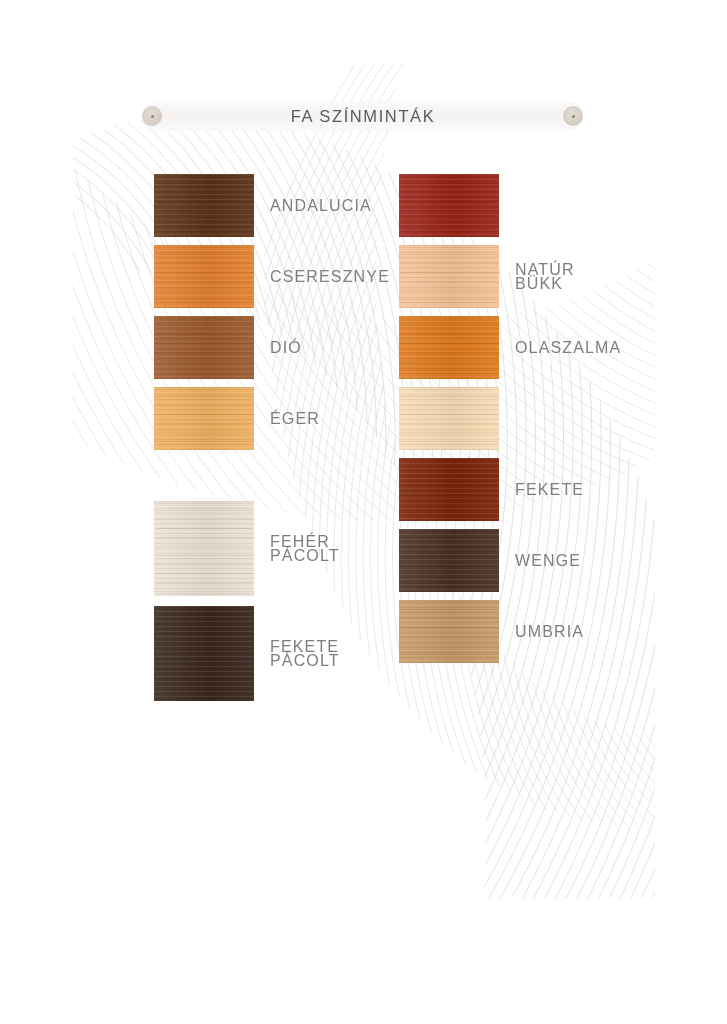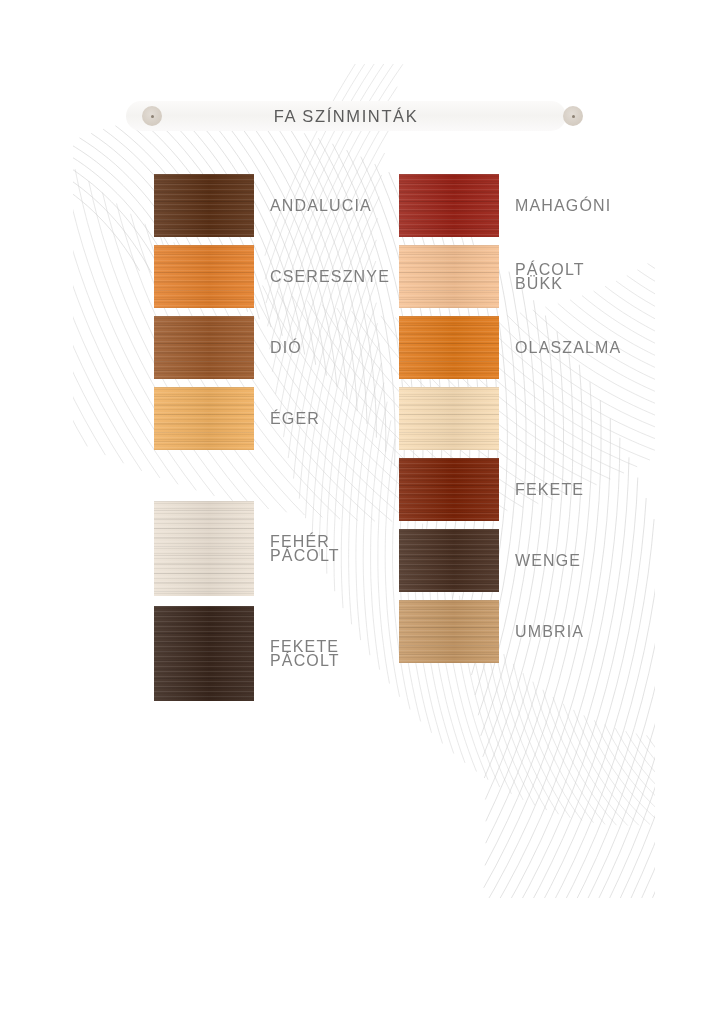--- a/index.html
+++ b/index.html
@@ -27,21 +27,21 @@
     width: 582px;
     height: 834px;
     overflow: hidden;
     background: #ffffff;
   }
   #bg-panel svg { display: block; }
 
   
   #title-bar {
     position: absolute;
-    left: 126px;
+    left: 143px;
     top: 101px;
     width: 440px;
     height: 30px;
     background: linear-gradient(to bottom, #fbfaf9 0%, #f4f3f1 50%, #fbfafa 100%);
     border-radius: 15px;
     display: flex;
     align-items: center;
     justify-content: center;
   }
   #title-text {
@@ -400,25 +400,24 @@
       </div>
       <div class="swatch-row tall-row" style="margin-bottom: 3px;">
         <div class="swatch tall" style="background-color: rgb(58, 39, 29);"></div>
         <div class="swatch-label">FEKETE
 PÁCOLT</div>
       </div>
     </div>
   <div class="column" id="col-right">
       <div class="swatch-row">
         <div class="swatch" style="background-color: rgb(155, 35, 24);"></div>
-        <div class="swatch-label">MAHAGÓNI</div>
       </div>
       <div class="swatch-row">
         <div class="swatch" style="background-color: rgb(246, 194, 149);"></div>
-        <div class="swatch-label">PÁCOLT BÜKK</div>
+        <div class="swatch-label">NATÚR BÜKK</div>
       </div>
       <div class="swatch-row">
         <div class="swatch" style="background-color: rgb(224, 122, 28);"></div>
         <div class="swatch-label">OLASZALMA</div>
       </div>
       <div class="swatch-row">
         <div class="swatch" style="background-color: rgb(247, 220, 181);"></div>
       </div>
       <div class="swatch-row">
         <div class="swatch" style="background-color: rgb(125, 36, 8);"></div>

